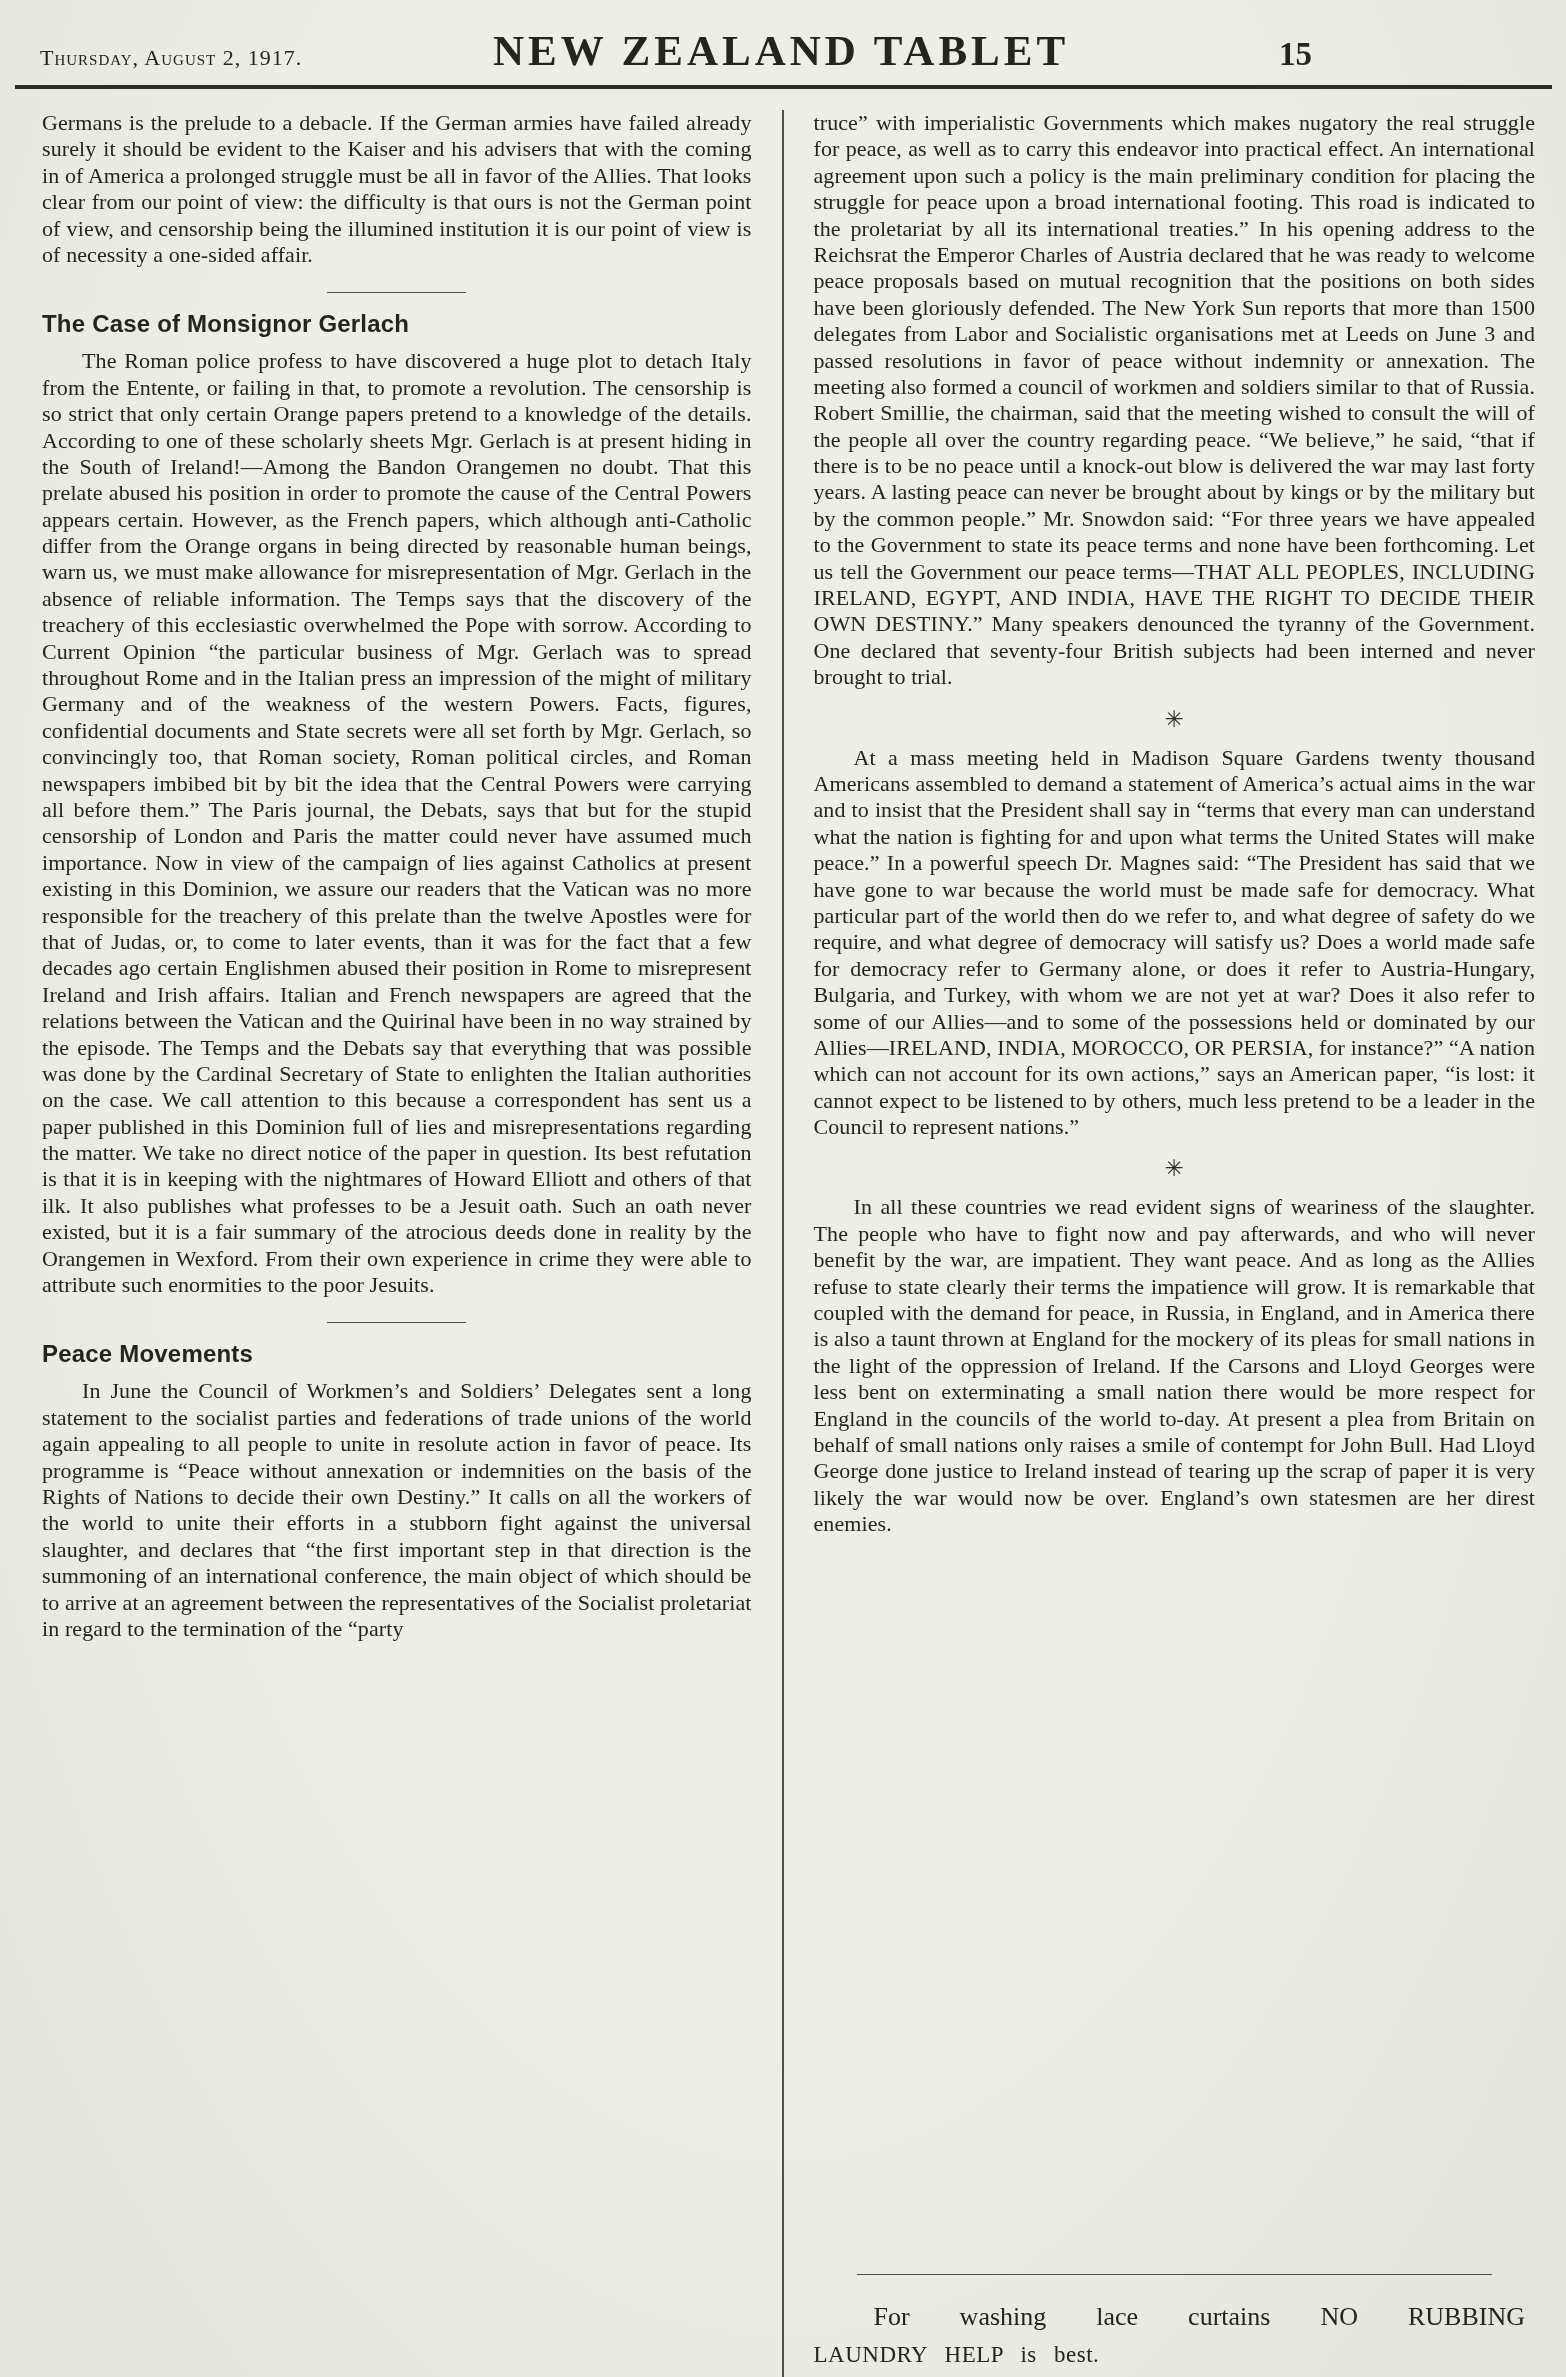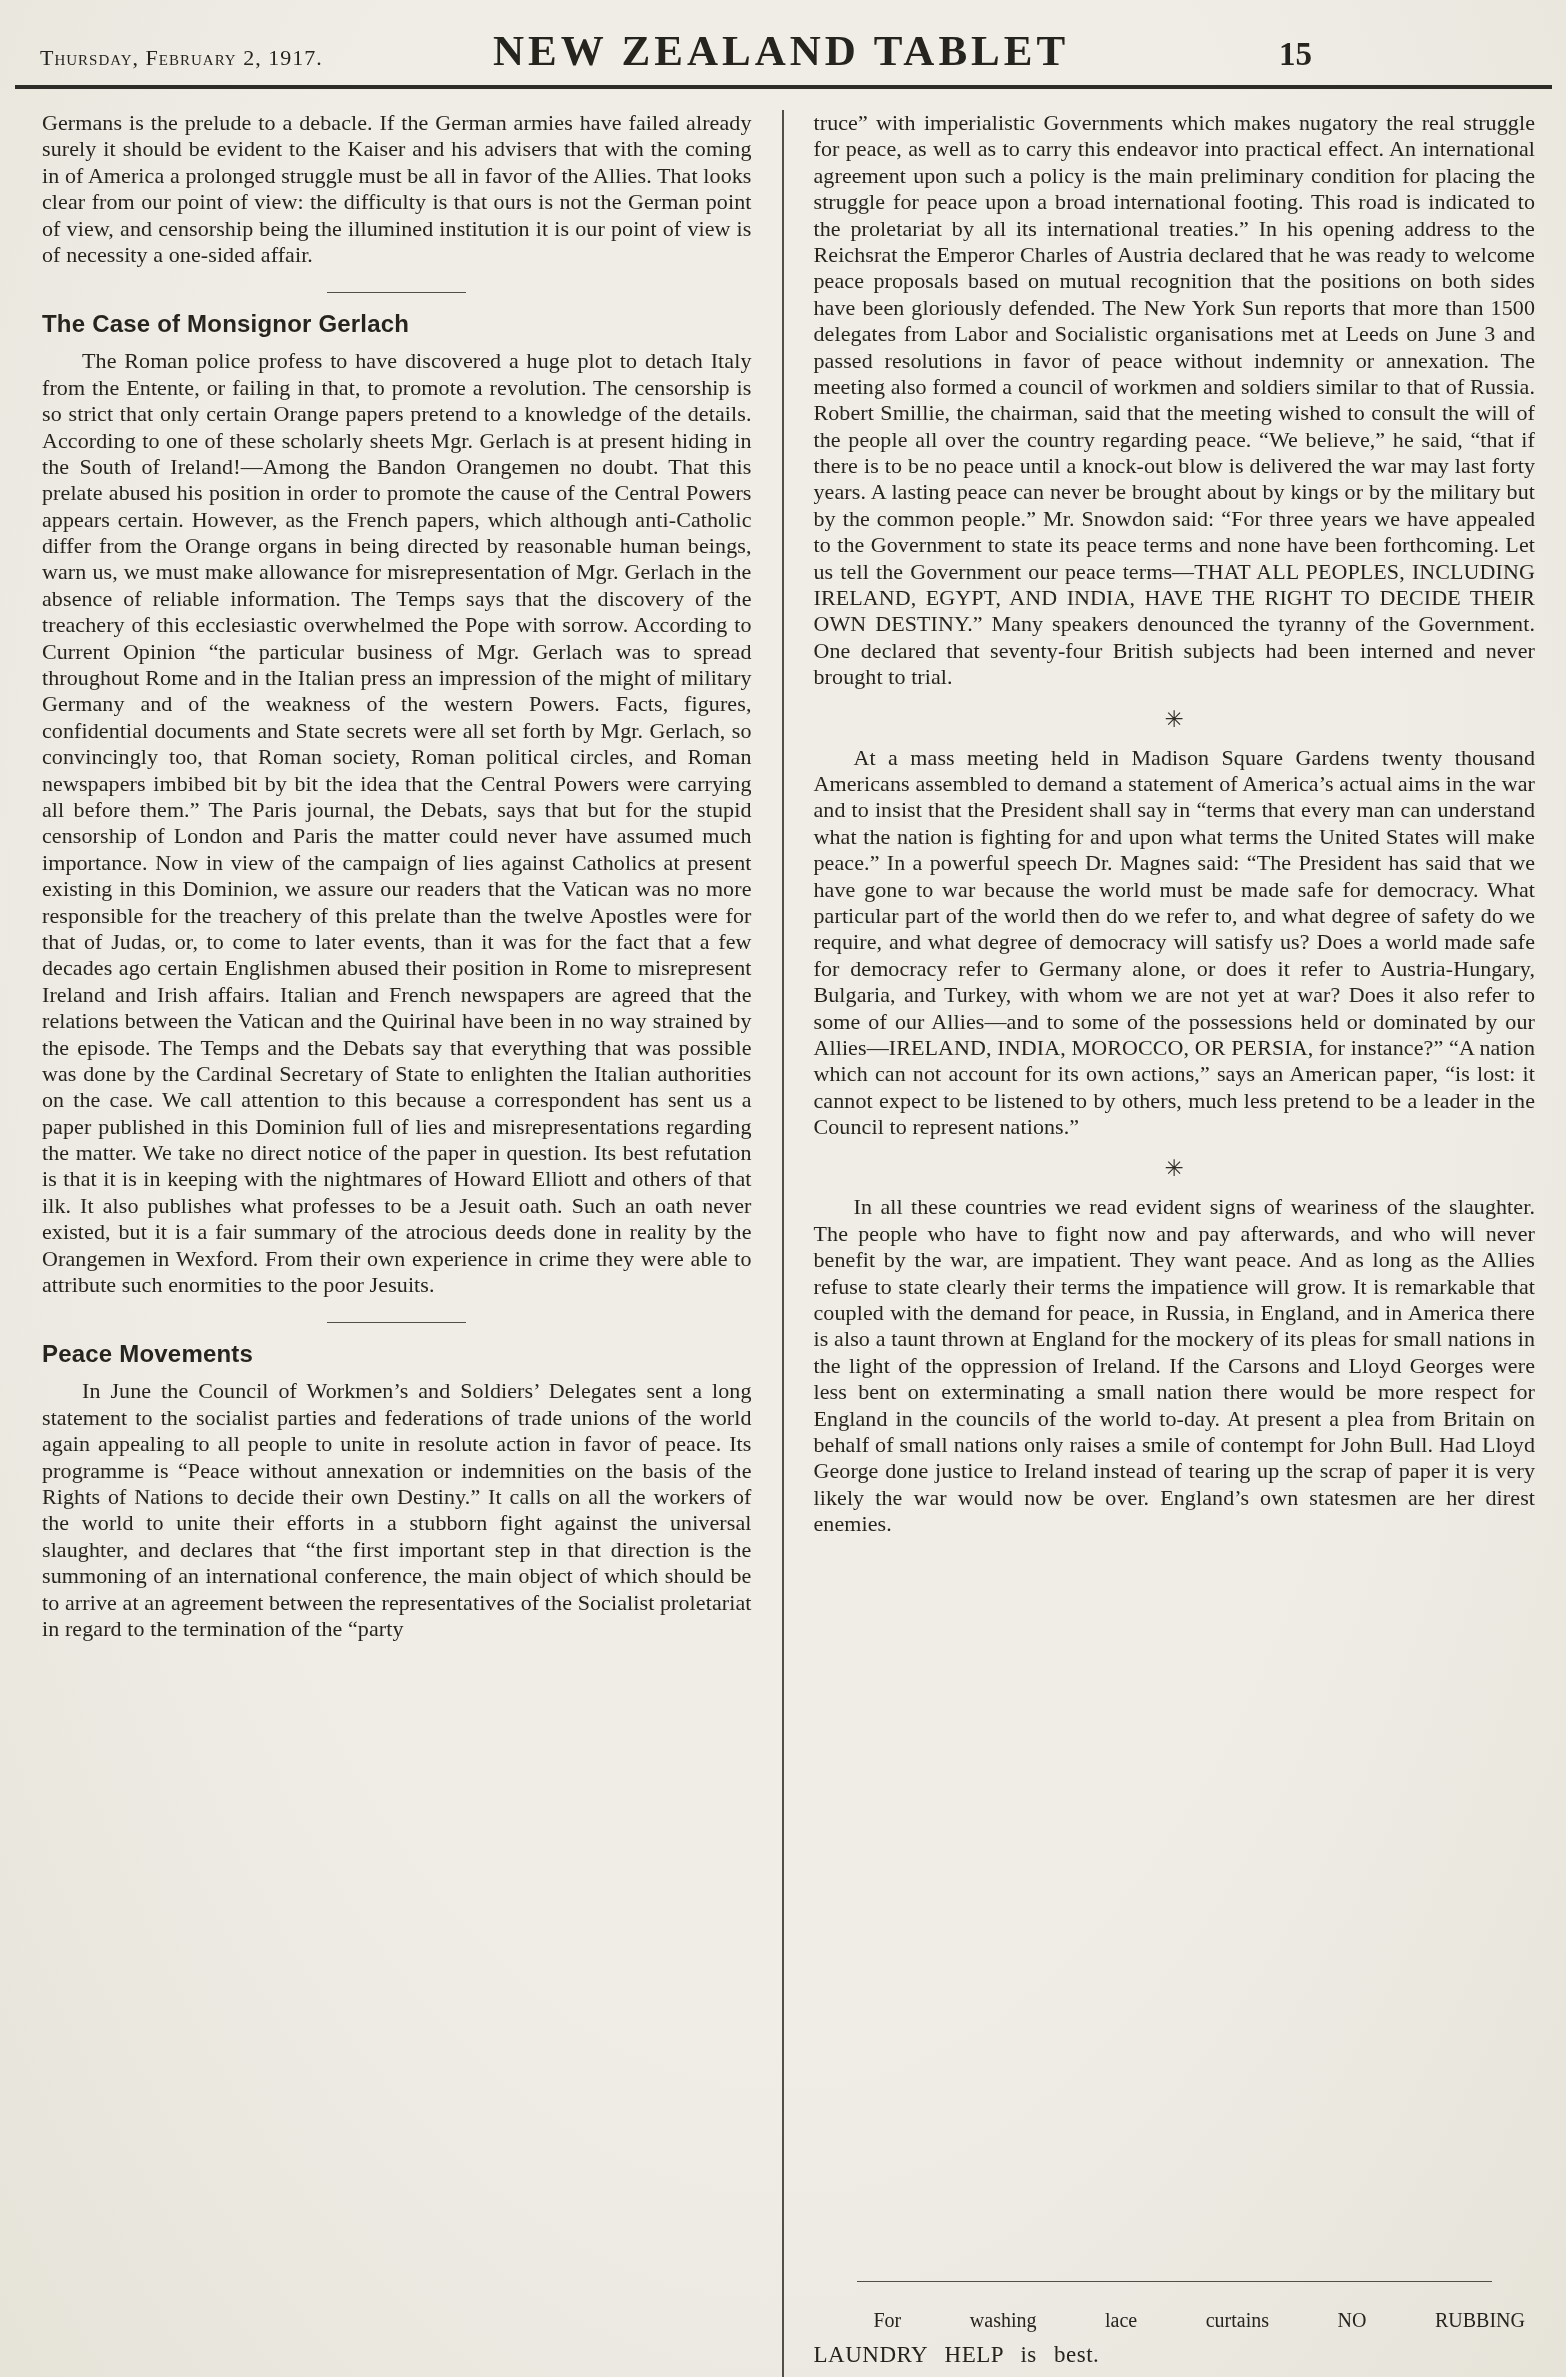--- a/index.html
+++ b/index.html
@@ -78,21 +78,21 @@
     font-size: 23px;
     margin: 12px 0;
     color: #2e2c26;
   }
   .ad-rule {
     border-top: 1.5px solid #524f46;
     width: 88%;
     margin: auto auto 27px auto; 
   }
   .ad-line1 {
-    font-size: 20px;
+    font-size: 26px;
     margin: 0 0 10px 0;
     padding: 0 10px 0 60px;
     text-align: justify;
     text-align-last: justify;
     word-spacing: 15px;
   }
   .ad-line2 {
     font-size: 23px;
     margin: 0 0 35px 0;
     word-spacing: 11px;
@@ -153,21 +153,21 @@
     text-decoration-thickness: 1.5px;
     text-underline-offset: 7px;
   }
 </style>
 </head>
 <body>
 
 <div class="page">
 
   <header class="masthead-row">
-    <span class="date">Thursday, February 2, 1917.</span>
+    <span class="date">Thursday, August 2, 1917.</span>
     <h1 class="masthead">NEW ZEALAND TABLET</h1>
     <span class="pageno">15</span>
   </header>
 
   <div class="header-rule"></div>
 
   <main class="columns">
 
     <section class="col col-left">
       <p class="para no-indent">Germans is the prelude to a debacle. If the German armies have failed already surely it should be evident to the Kaiser and his advisers that with the coming in of America a prolonged struggle must be all in favor of the Allies. That looks clear from our point of view: the difficulty is that ours is not the German point of view, and censorship being the illumined institution it is our point of view is of necessity a one-sided affair.</p>

